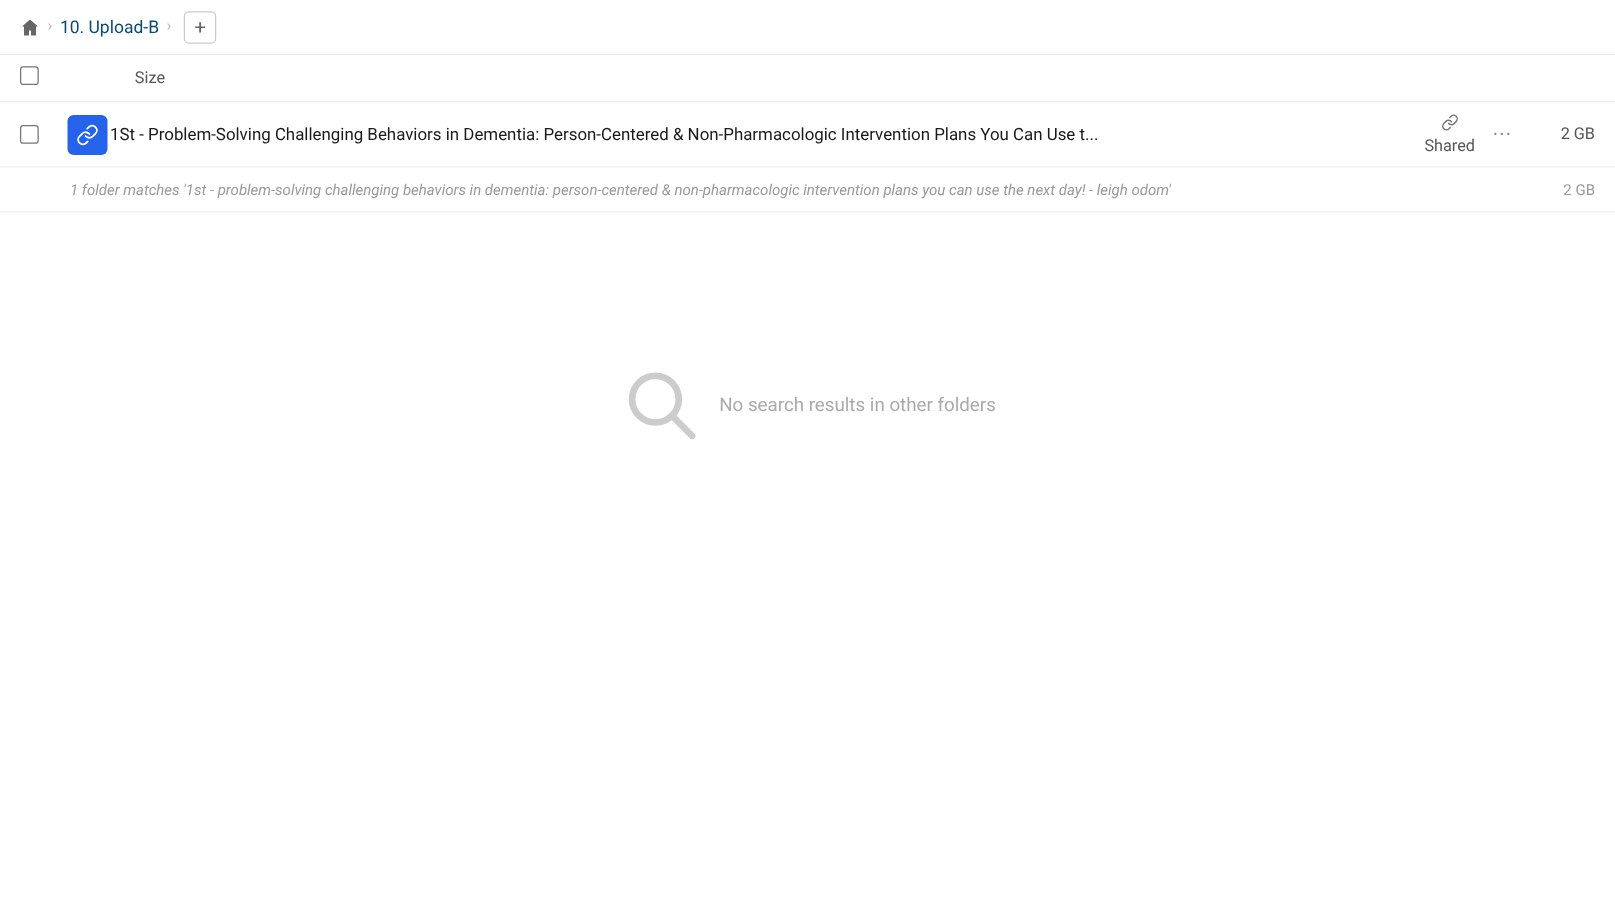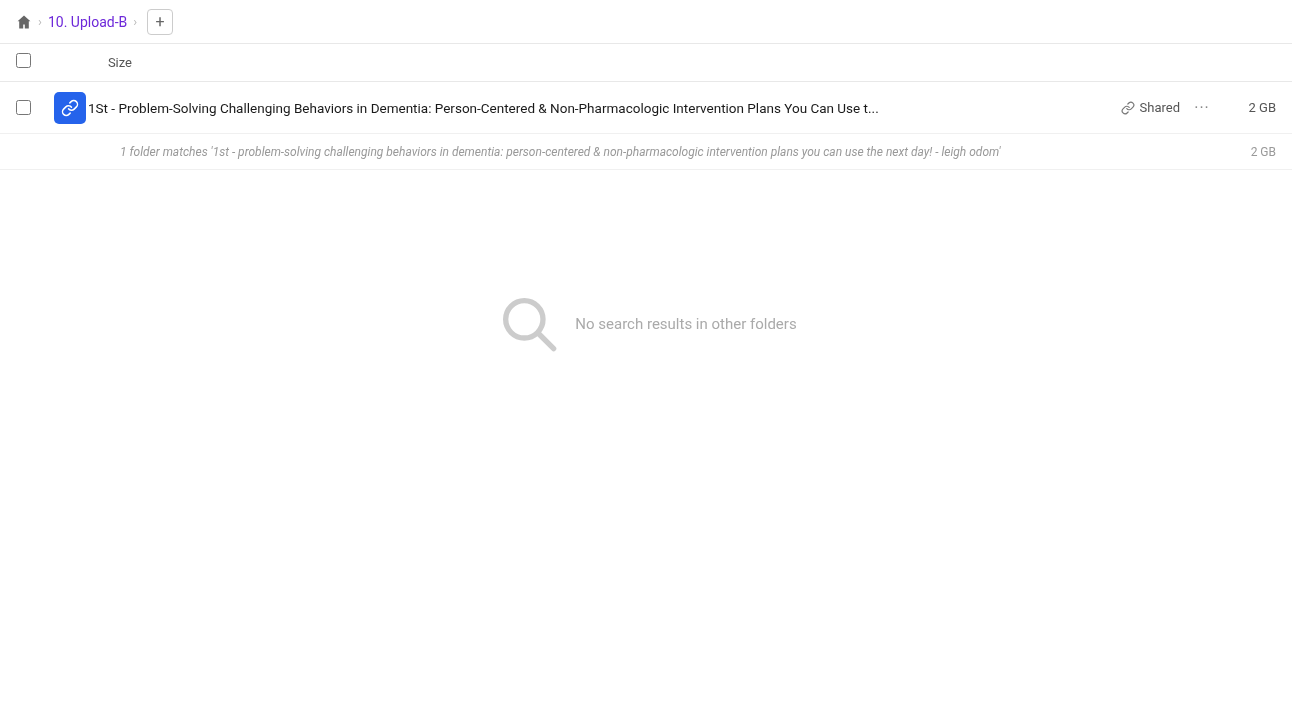--- a/index.html
+++ b/index.html
@@ -43,21 +43,21 @@
 
     .breadcrumb-chevron {
       color: #bbb;
       font-size: 13px;
       display: flex;
       align-items: center;
     }
 
     .breadcrumb-item {
       font-size: 14px;
-      color: #6d28d9;
+      color: #0c4a6e;
       cursor: pointer;
     }
 
     .breadcrumb-add {
       display: flex;
       align-items: center;
       justify-content: center;
       width: 26px;
       height: 26px;
       border: 1.5px solid #ccc;
@@ -155,20 +155,21 @@
       align-items: center;
       gap: 8px;
     }
 
     .shared-badge {
       display: flex;
       align-items: center;
       gap: 5px;
       color: #555;
       font-size: 13px;
+      flex-direction: column;
     }
 
     .shared-badge svg {
       width: 14px;
       height: 14px;
       fill: #777;
     }
 
     .more-btn {
       width: 28px;
@@ -187,21 +188,21 @@
       width: 60px;
       text-align: right;
       font-size: 13px;
       color: #555;
     }
 
     
     .match-row {
       display: flex;
       align-items: center;
-      padding: 8px 16px 8px 120px;
+      padding: 8px 16px 8px 56px;
       border-bottom: 1px solid #f0f0f0;
       height: 36px;
     }
 
     .match-text {
       flex: 1;
       font-size: 12px;
       color: #999;
       font-style: italic;
     }

